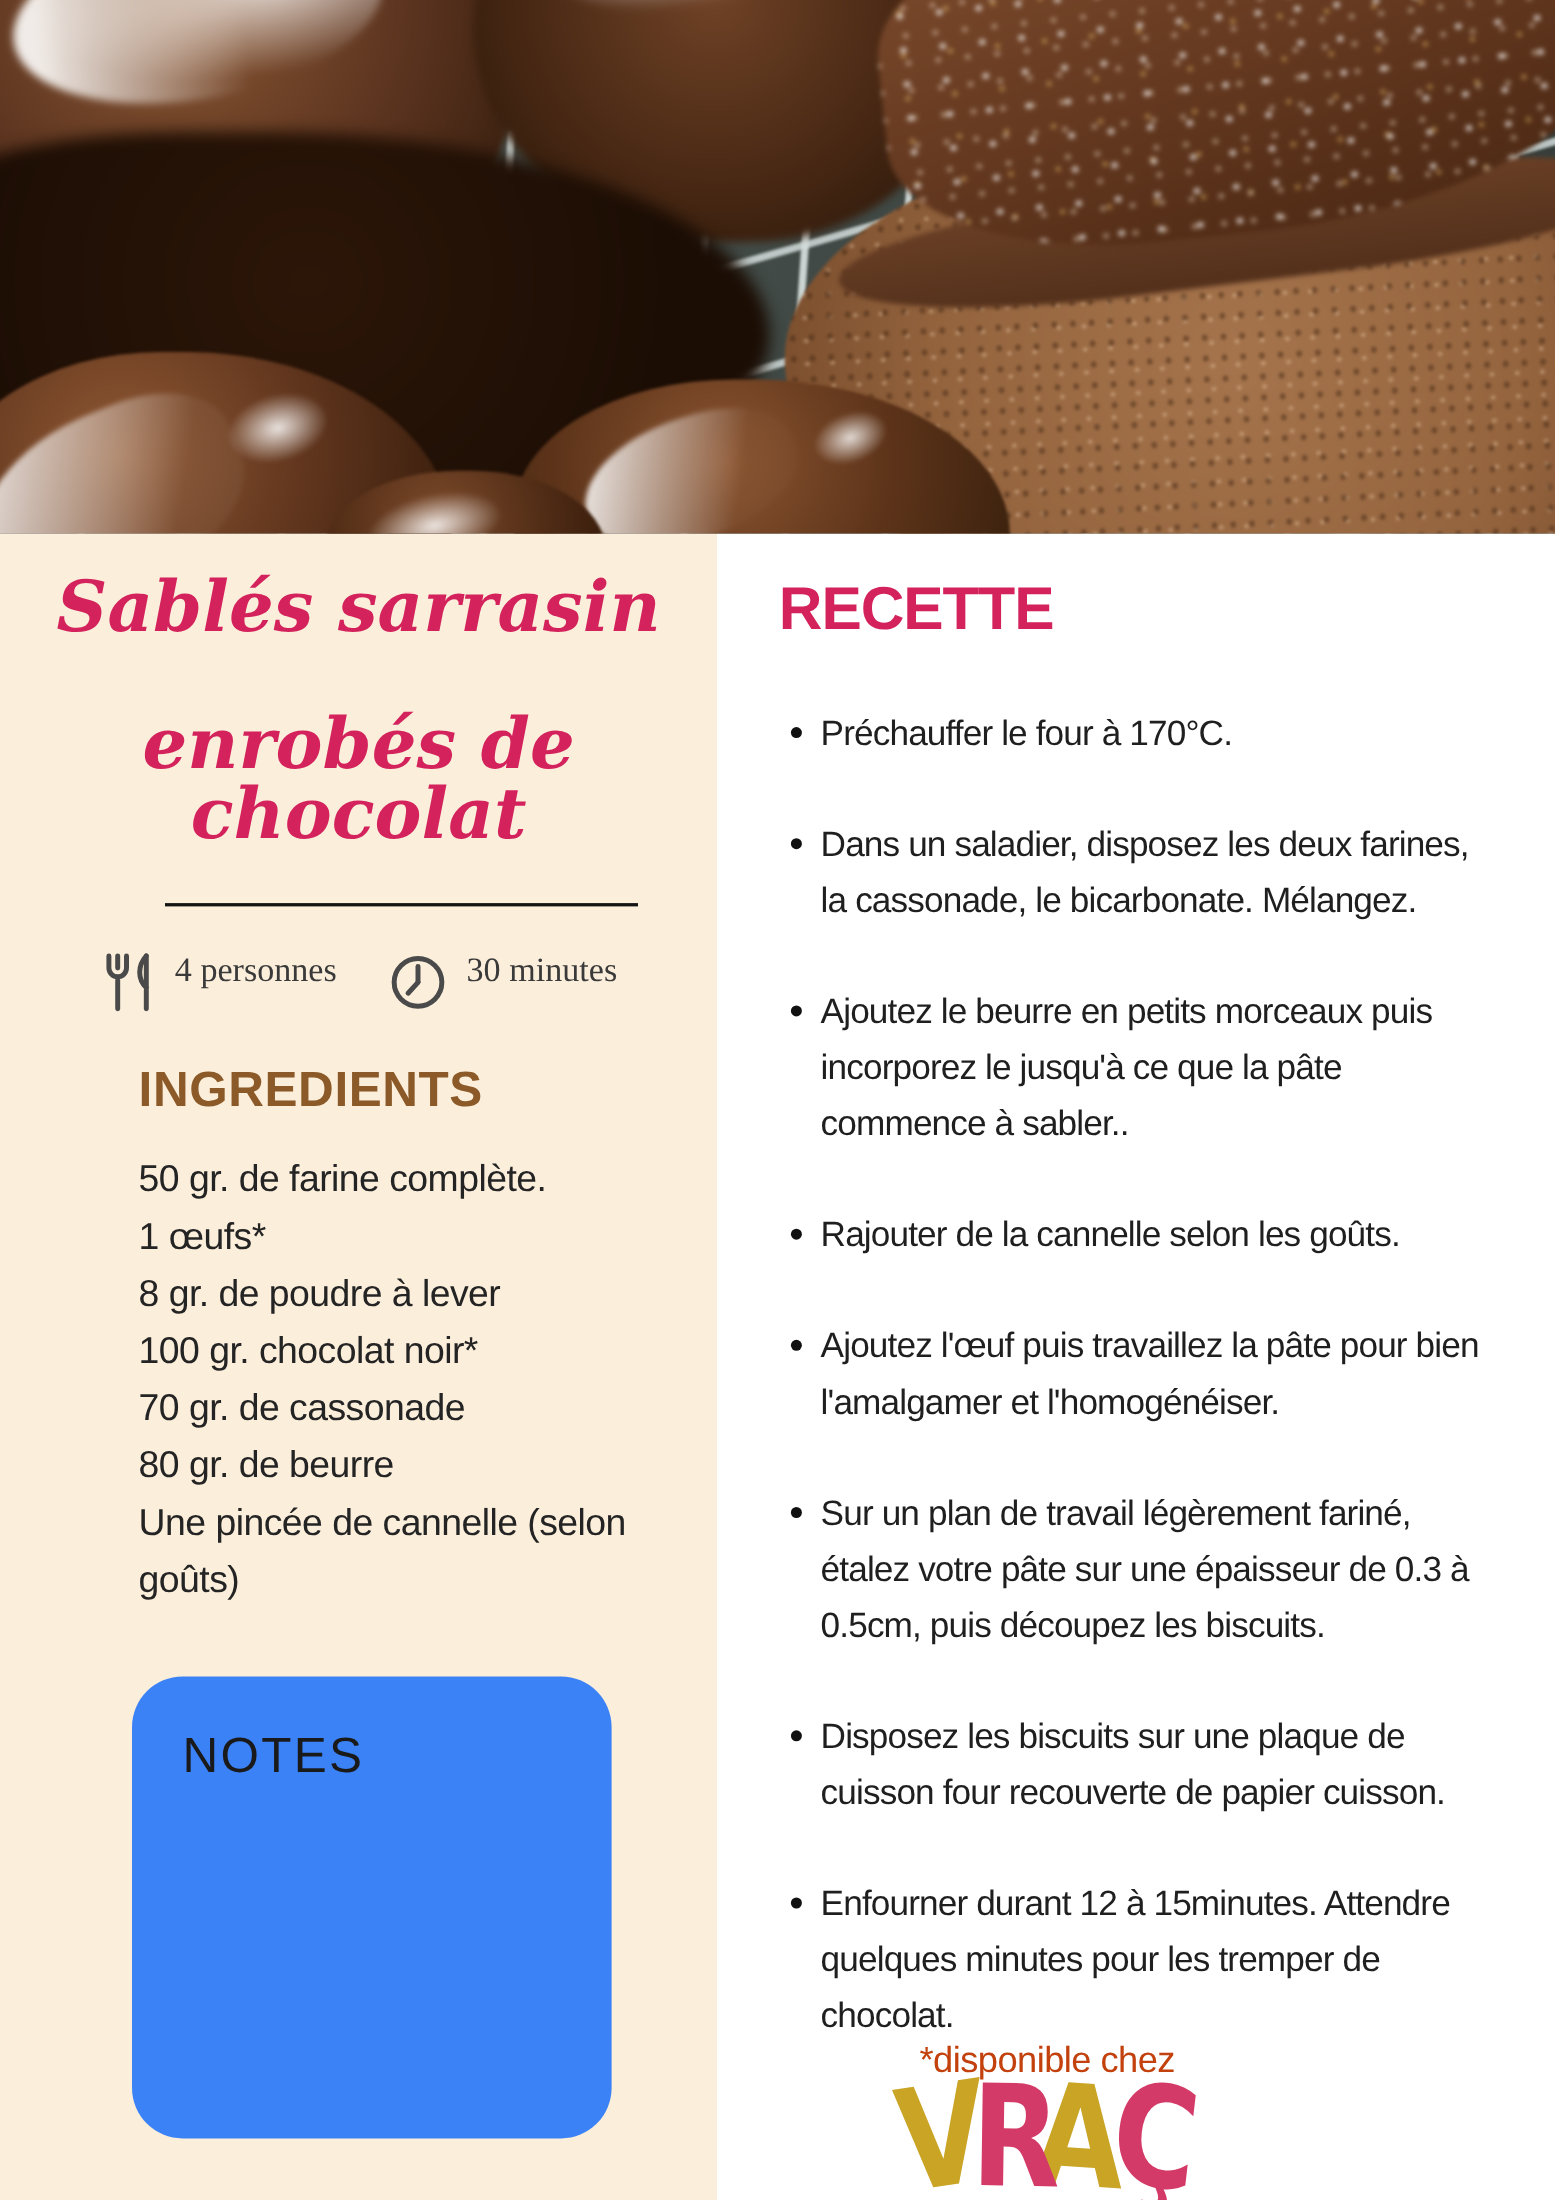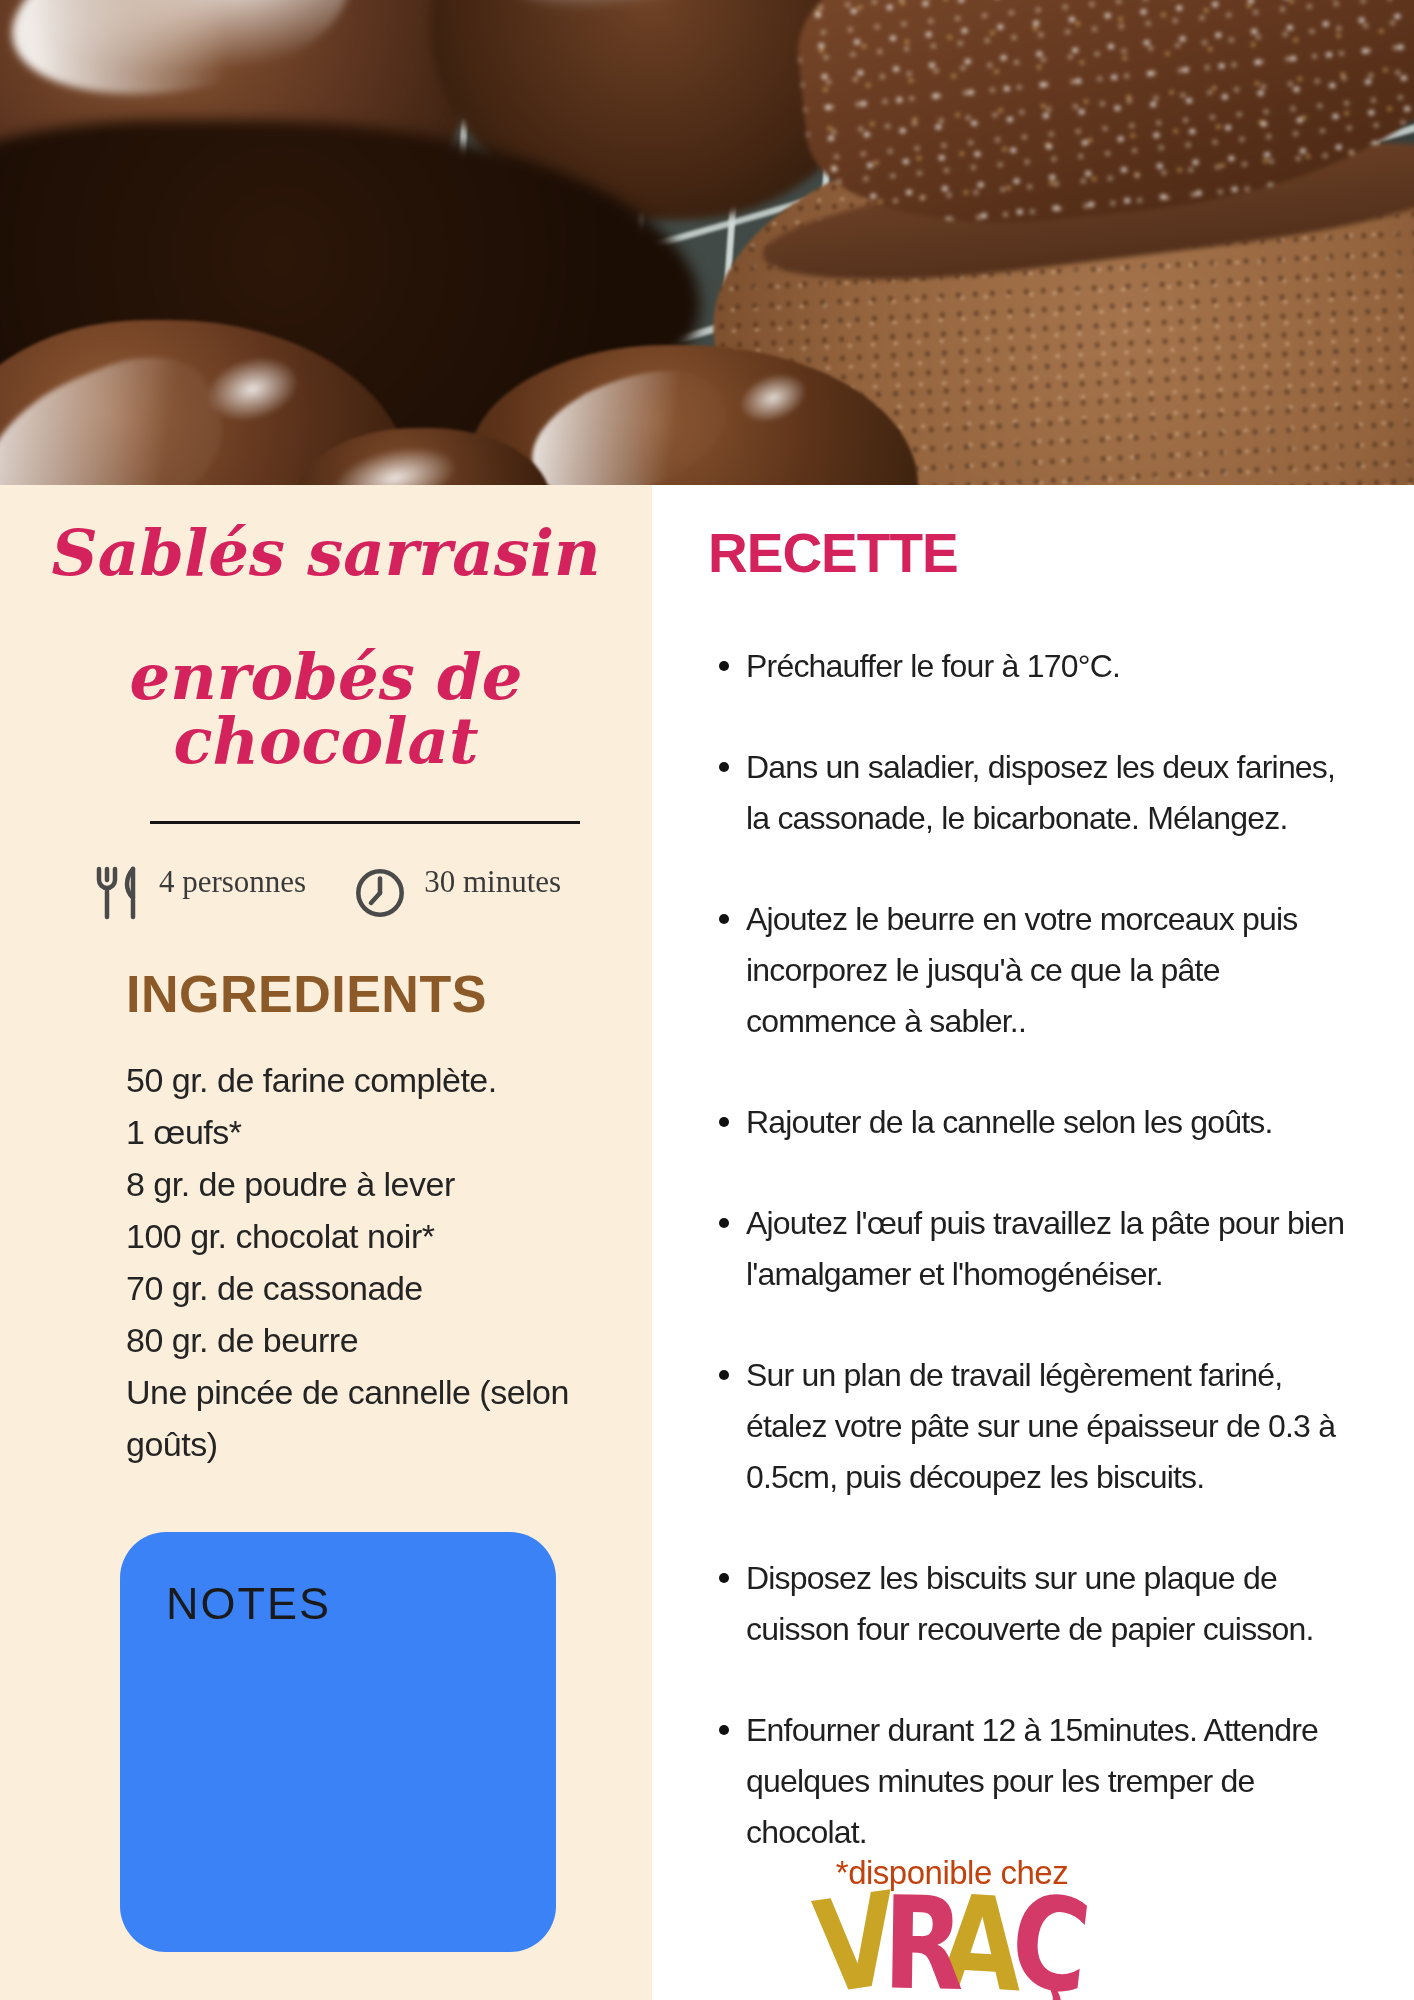--- a/index.html
+++ b/index.html
@@ -77,21 +77,21 @@
   
   .title{margin:0;text-align:center;font-family:"DejaVu Serif",serif;font-style:italic;font-weight:bold;
          color:#D4235C;font-size:64px;line-height:1.0}
   .title span{display:block}
   .t2{margin-top:60px}
   .divider{width:430px;height:3px;background:#141414;margin:48px 0 0 150px}
   .meta{display:flex;justify-content:center;margin-top:40px}
   .micon svg{display:block}
   .mlabel{font-family:"Liberation Serif",serif;font-size:31px;color:#3a3a3a;margin-left:16px}
   .mclock{margin-left:46px}
-  .ing-h{margin:42px 1px 0 126px;font-size:52px;font-weight:bold;color:#8B5A28;letter-spacing:.5px}
+  .ing-h{margin:42px 1px 0 126px;font-size:45px;font-weight:bold;color:#8B5A28;letter-spacing:.5px}
   .ing{list-style:none;margin:30px 0 0 0;padding:0 44px 0 126px;font-size:34px;letter-spacing:-.5px;
        line-height:52px;color:#242424}
   .notes{margin:62px 0 0 120px;width:436px;height:420px;background:#3b82f6;border-radius:46px}
   .notes-h{padding:46px 0 0 46px;font-size:45px;letter-spacing:2px;color:#1a1a1a;font-weight:normal}
 
   
   .rec-h{margin:0;font-size:55px;font-weight:bold;color:#D4235C;letter-spacing:-1px}
   .steps{list-style:none;margin:56px 0 0 0;padding:0 0 0 38px;font-size:32px;letter-spacing:-.8px;
          line-height:51px;color:#1f1f1f}
   .steps li{position:relative;margin-bottom:50px;max-width:632px}
@@ -170,21 +170,21 @@
       <div class="notes">
         <div class="notes-h">NOTES</div>
       </div>
     </aside>
 
     <main class="right">
       <h2 class="rec-h">RECETTE</h2>
       <ul class="steps">
         <li>Préchauffer le four à 170°C.</li>
         <li>Dans un saladier, disposez les deux farines, la cassonade, le bicarbonate. Mélangez.</li>
-        <li>Ajoutez le beurre en votre morceaux puis incorporez le jusqu'à ce que la pâte commence à sabler..</li>
+        <li>Ajoutez le beurre en petits morceaux puis incorporez le jusqu'à ce que la pâte commence à sabler..</li>
         <li>Rajouter de la cannelle selon les goûts.</li>
         <li>Ajoutez l'œuf puis travaillez la pâte pour bien l'amalgamer et l'homogénéiser.</li>
         <li>Sur un plan de travail légèrement fariné, étalez votre pâte sur une épaisseur de 0.3 à 0.5cm, puis découpez les biscuits.</li>
         <li>Disposez les biscuits sur une plaque de cuisson four recouverte de papier cuisson.</li>
         <li>Enfourner durant 12 à 15minutes. Attendre quelques minutes pour les tremper de chocolat.</li>
       </ul>
 
       <div class="footnote">*disponible chez</div>
 
       <div class="logo">

